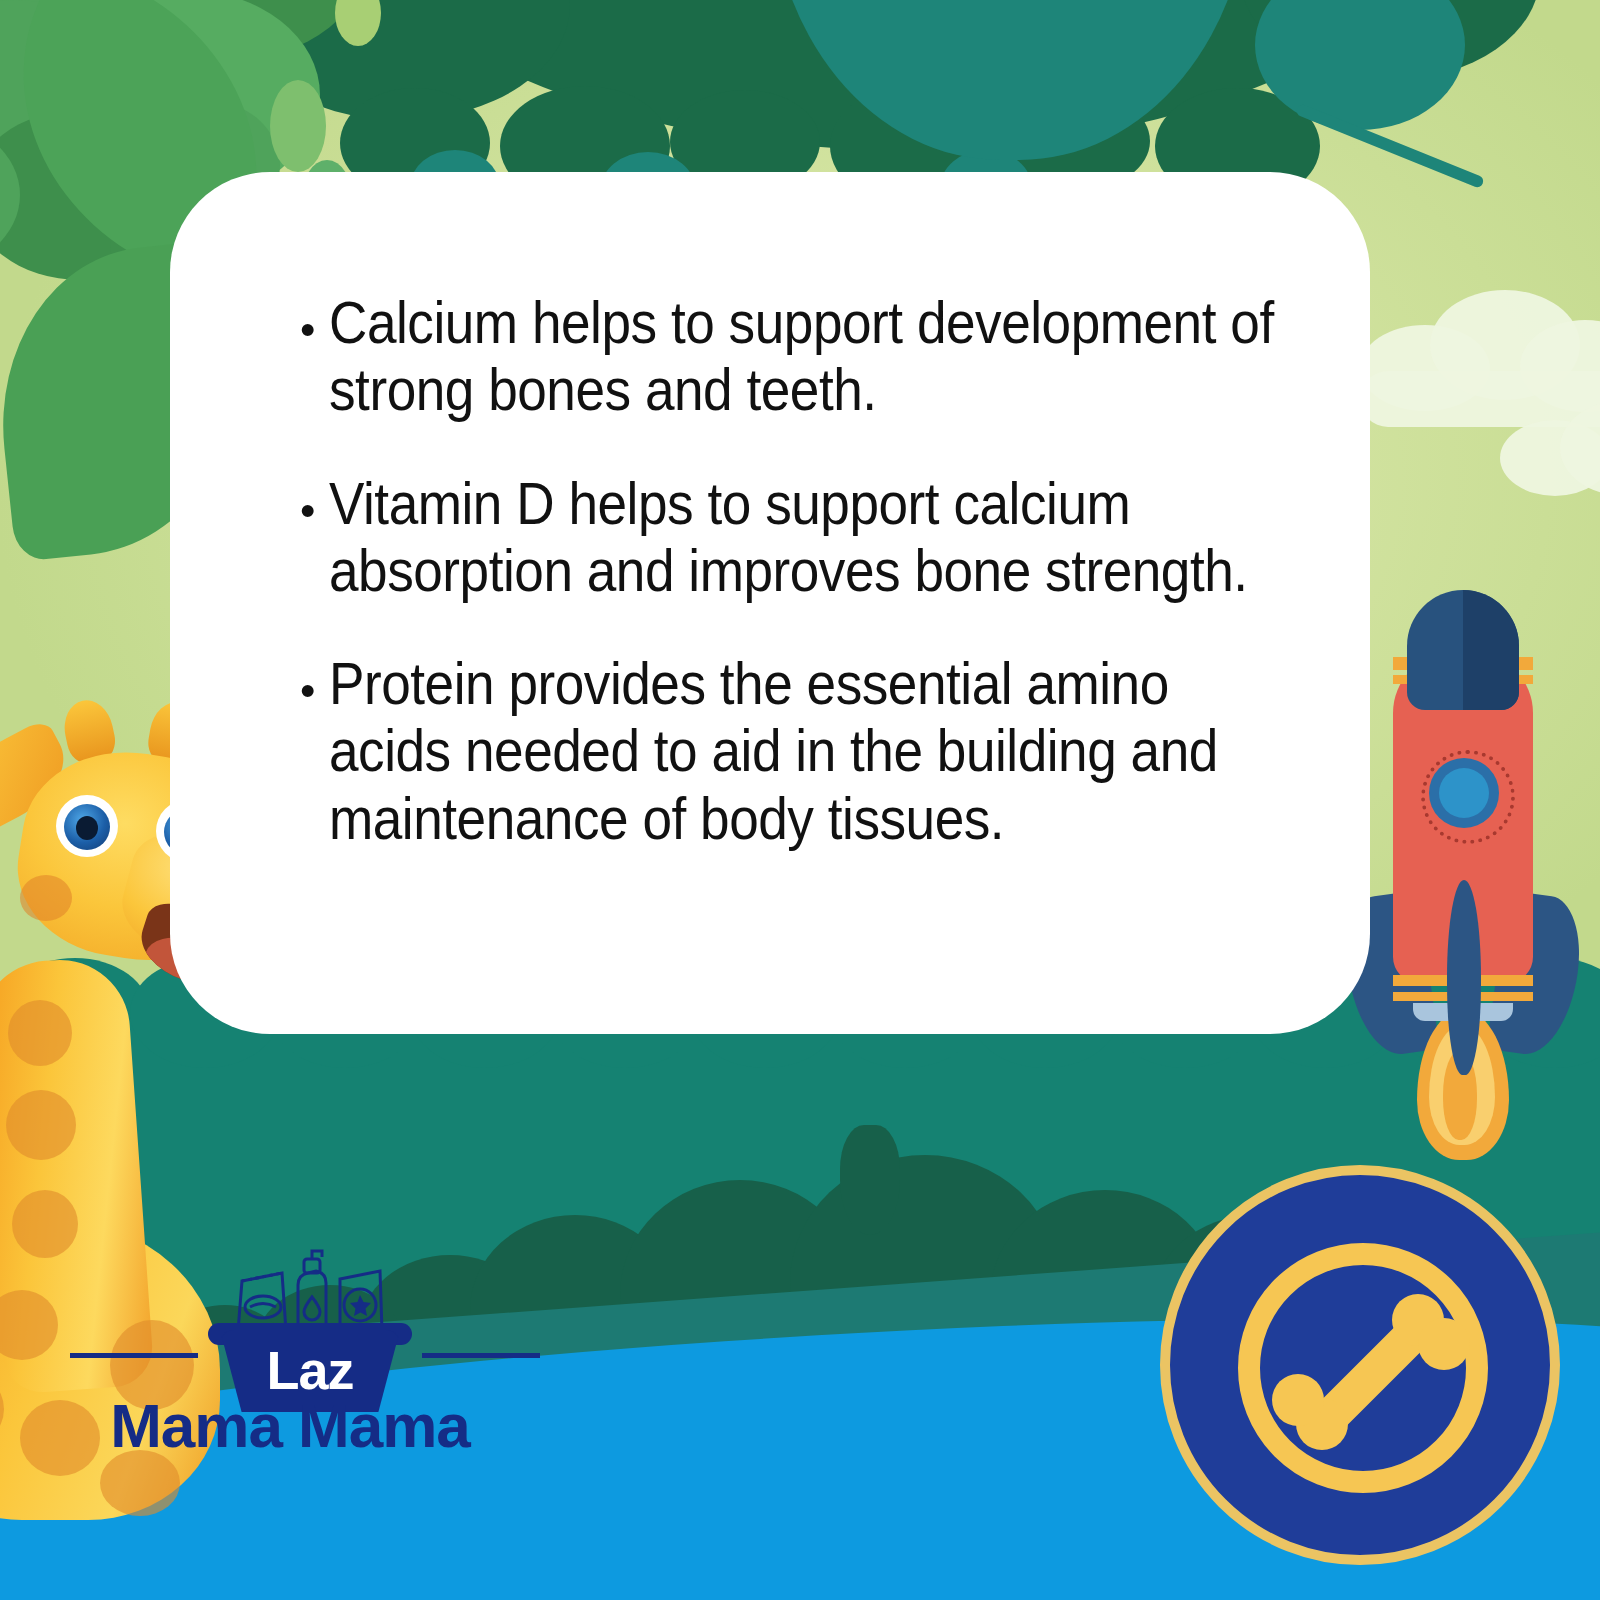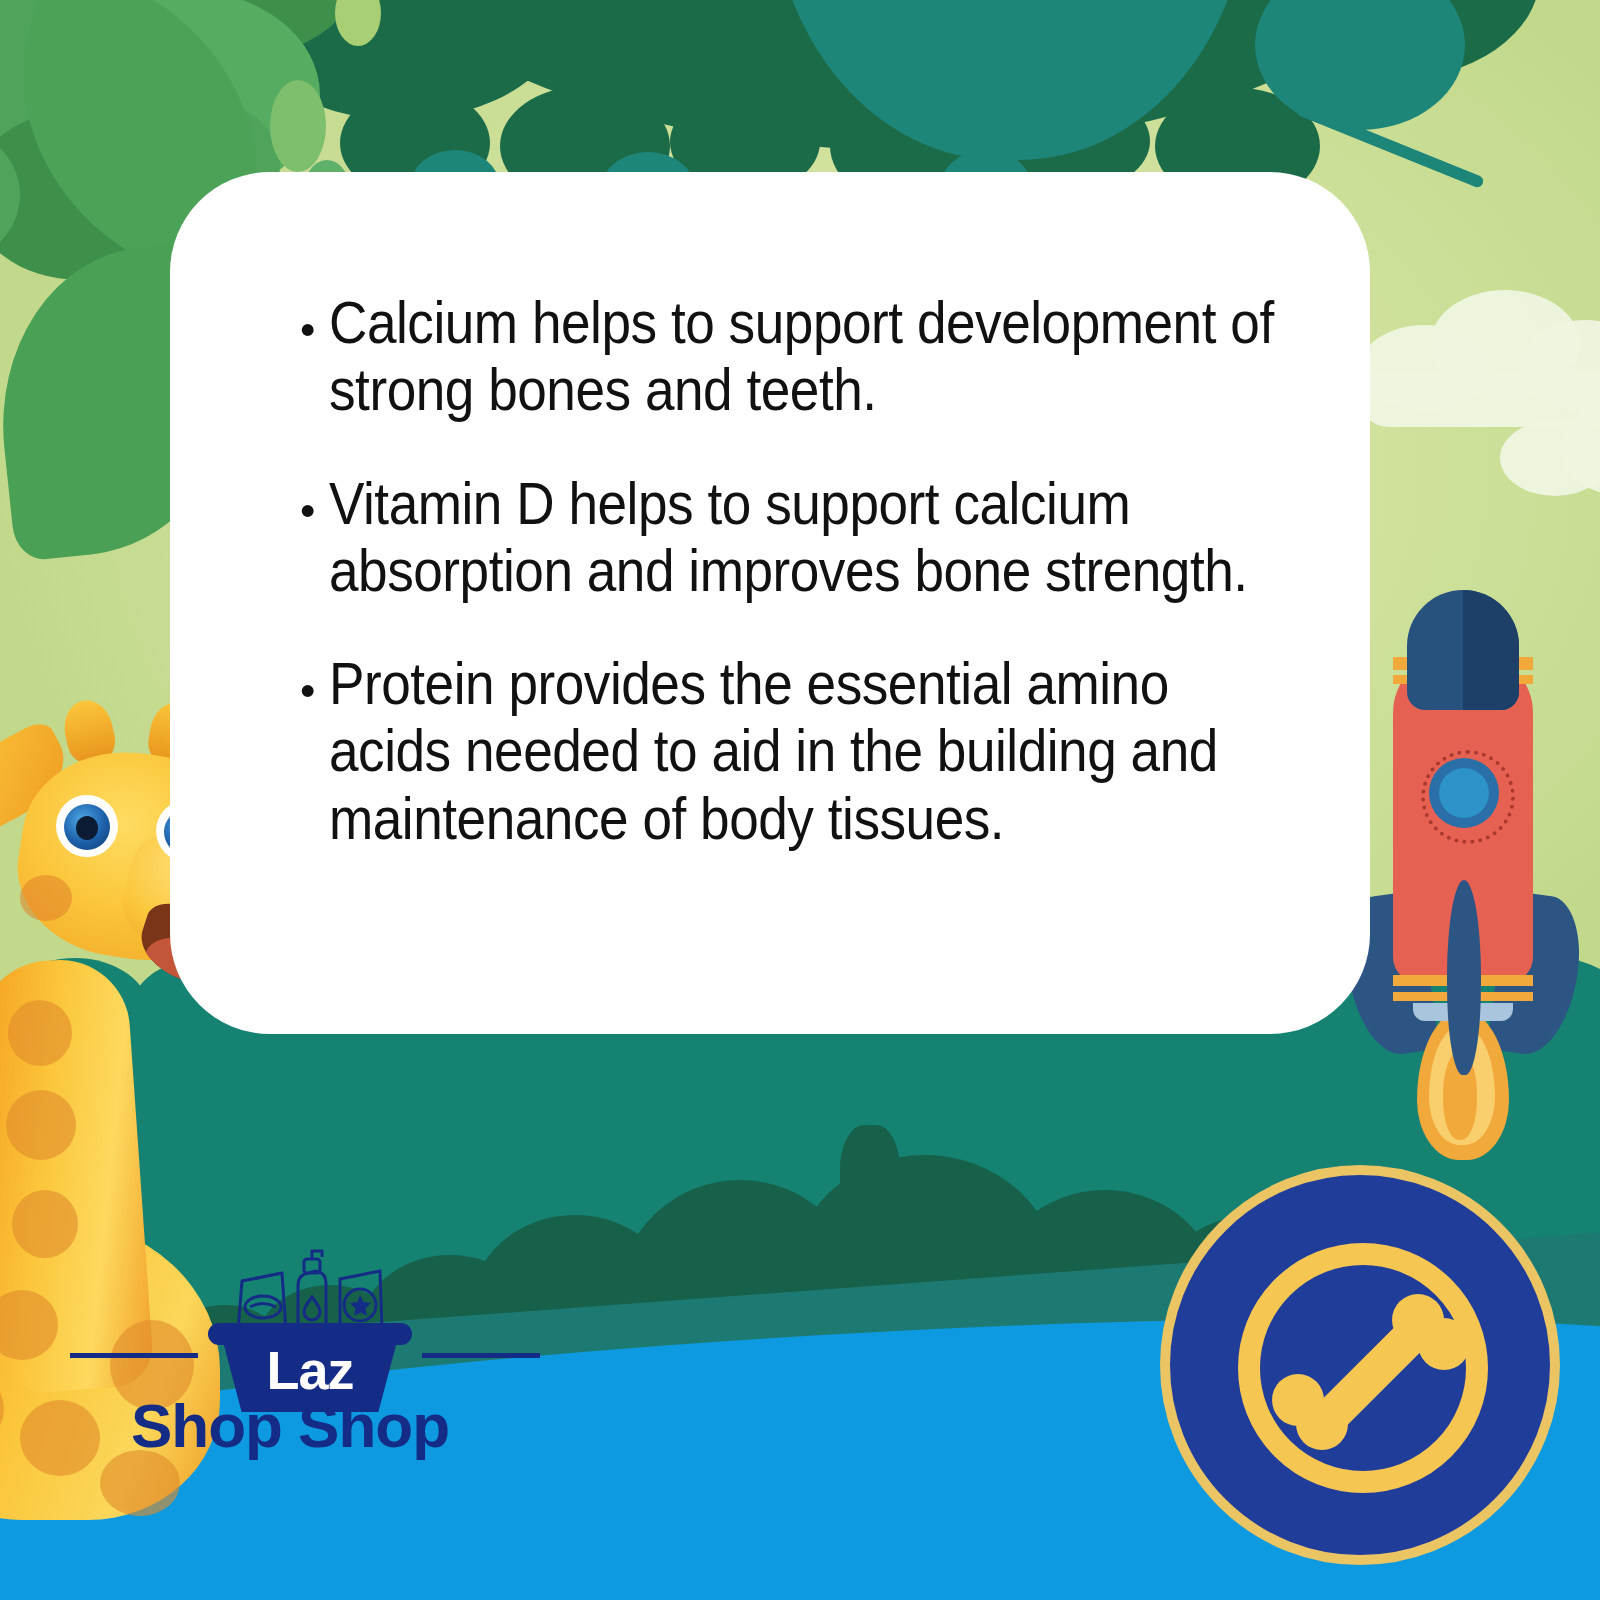--- a/index.html
+++ b/index.html
@@ -388,17 +388,17 @@
         <path d="M110 86 L110 34 L150 26 L152 86 Z"></path>
         <circle cx="130" cy="60" r="16"></circle>
         <path d="M130 50 l3.5 7 7.5 1 -5.5 5.5 1.5 7.5 -6.5 -3.5 -6.5 3.5 1.5 -7.5 -5.5 -5.5 7.5 -1 Z" fill="#152C86" stroke="none"></path>
       </svg>
     </div>
     <div class="laz-rim"></div>
     <div class="laz-basket"></div>
     <div class="laz-txt">Laz</div>
     <div class="rule l"></div>
     <div class="rule r"></div>
-    <div class="mamashop">Shop Shop</div>
+    <div class="mamashop">Mama Mama</div>
   </div>
 
 
 </div>
 
 </body></html>

